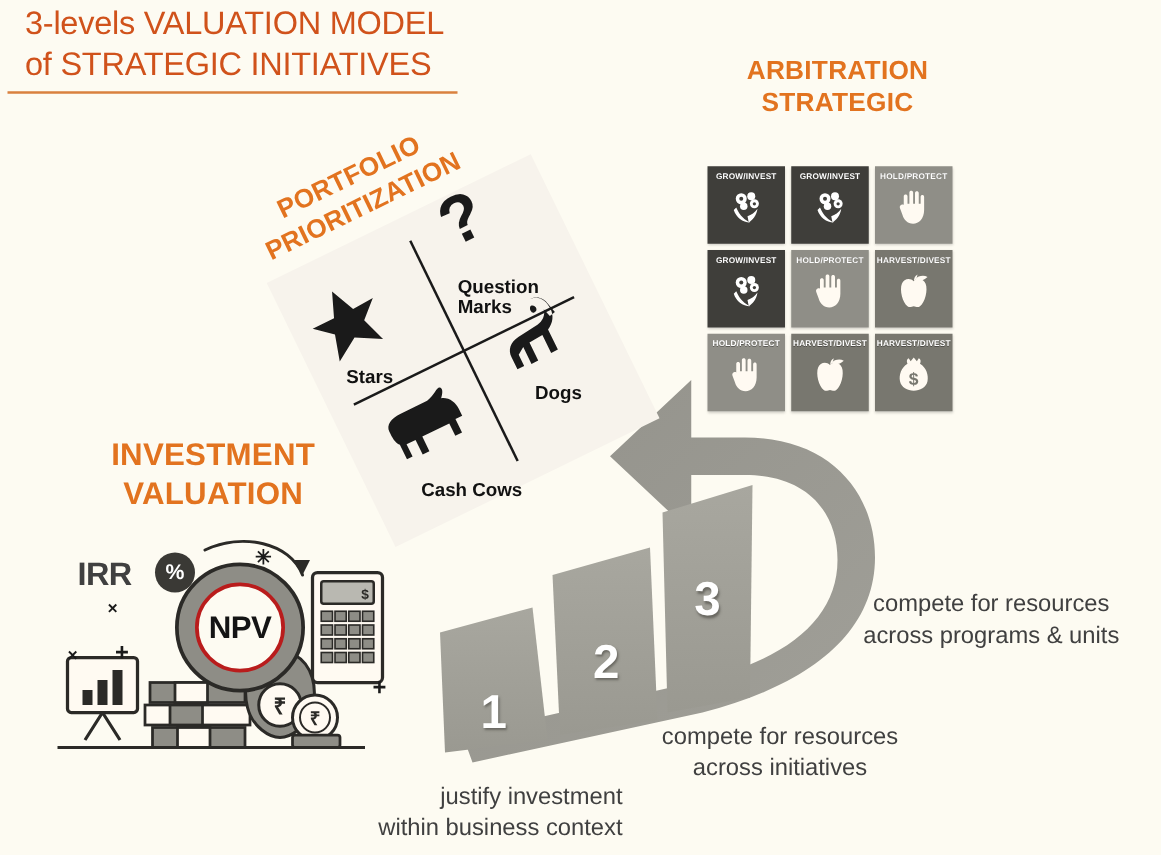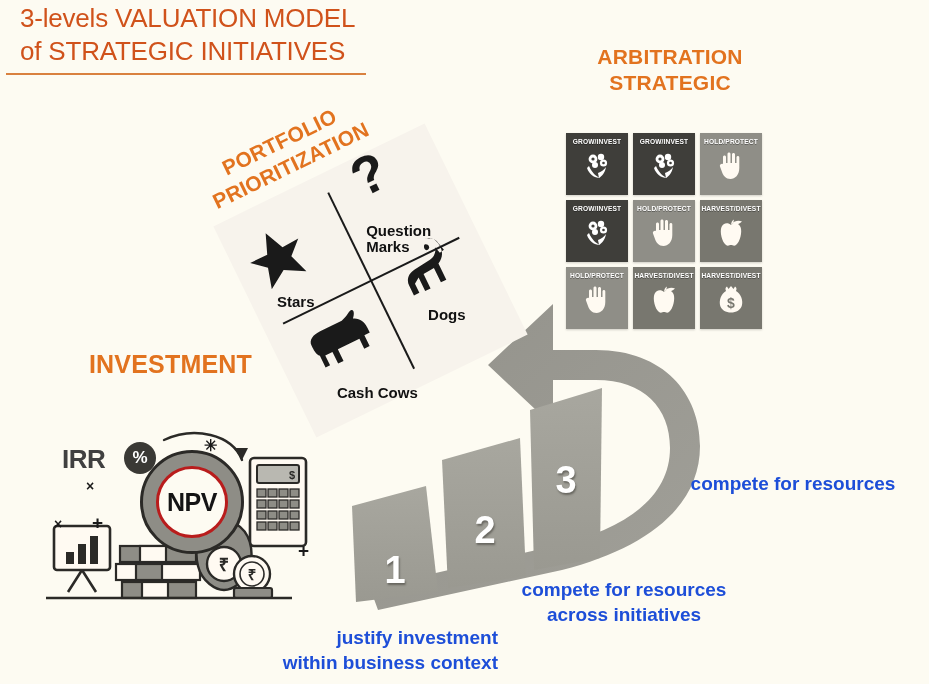--- a/index.html
+++ b/index.html
@@ -29,21 +29,21 @@
   }
   #hd-arb{left:560px;top:44px;width:220px;font-size:21px;}
   #hd-inv{left:58px;top:349px;width:225px;font-size:25px;}
   #hd-port{
     left:190px;top:128px;width:190px;font-size:21px;
     transform:rotate(-26deg);transform-origin:50% 50%;
   }
 
   
   .cap{
-    position:absolute;color:#1d4ed8;font-weight:bold;font-size:19px;
+    position:absolute;color:#404040;font-weight:normal;font-size:19px;
     line-height:1.3;text-align:center;
   }
   #cap-a{left:660px;top:472px;width:266px;}
   #cap-b{left:490px;top:578px;width:268px;}
   #cap-c{left:178px;top:626px;width:320px;text-align:right;}
 
   
   .bcg-wrap{
     position:absolute;left:253px;top:163px;width:235px;height:235px;
     transform:rotate(-26deg);transform-origin:50% 50%;
@@ -137,20 +137,21 @@
     <div>STRATEGIC</div>
   </div>
 
   <div class="hd" id="hd-port">
     <div>PORTFOLIO</div>
     <div>PRIORITIZATION</div>
   </div>
 
   <div class="hd" id="hd-inv">
     <div>INVESTMENT</div>
+    <div>VALUATION</div>
   </div>
 
   <div class="stairs">
     <svg width="430" height="330" viewBox="0 0 430 330">
       <defs>
         <linearGradient id="stepg" x1="0" y1="0" x2="0" y2="1">
           <stop offset="0%" stop-color="#a8a79f"></stop>
           <stop offset="100%" stop-color="#9a9991"></stop>
         </linearGradient>
         <linearGradient id="swooshg" x1="0" y1="0" x2="1" y2="1">
@@ -447,20 +448,21 @@
     <div class="sym" style="left:18px;top:98px;font-size:14px;">×</div>
     <div class="sym" style="left:56px;top:94px;font-size:19px;">+</div>
 
     <div class="npv-ring">
       <div class="npv-hole">NPV</div>
     </div>
   </div>
 
   <div class="cap" id="cap-a">
     <div>compete for resources</div>
+    <div>across programs &amp; units</div>
   </div>
   <div class="cap" id="cap-b">
     <div>compete for resources</div>
     <div>across initiatives</div>
   </div>
   <div class="cap" id="cap-c">
     <div>justify investment</div>
     <div>within business context</div>
   </div>
 

